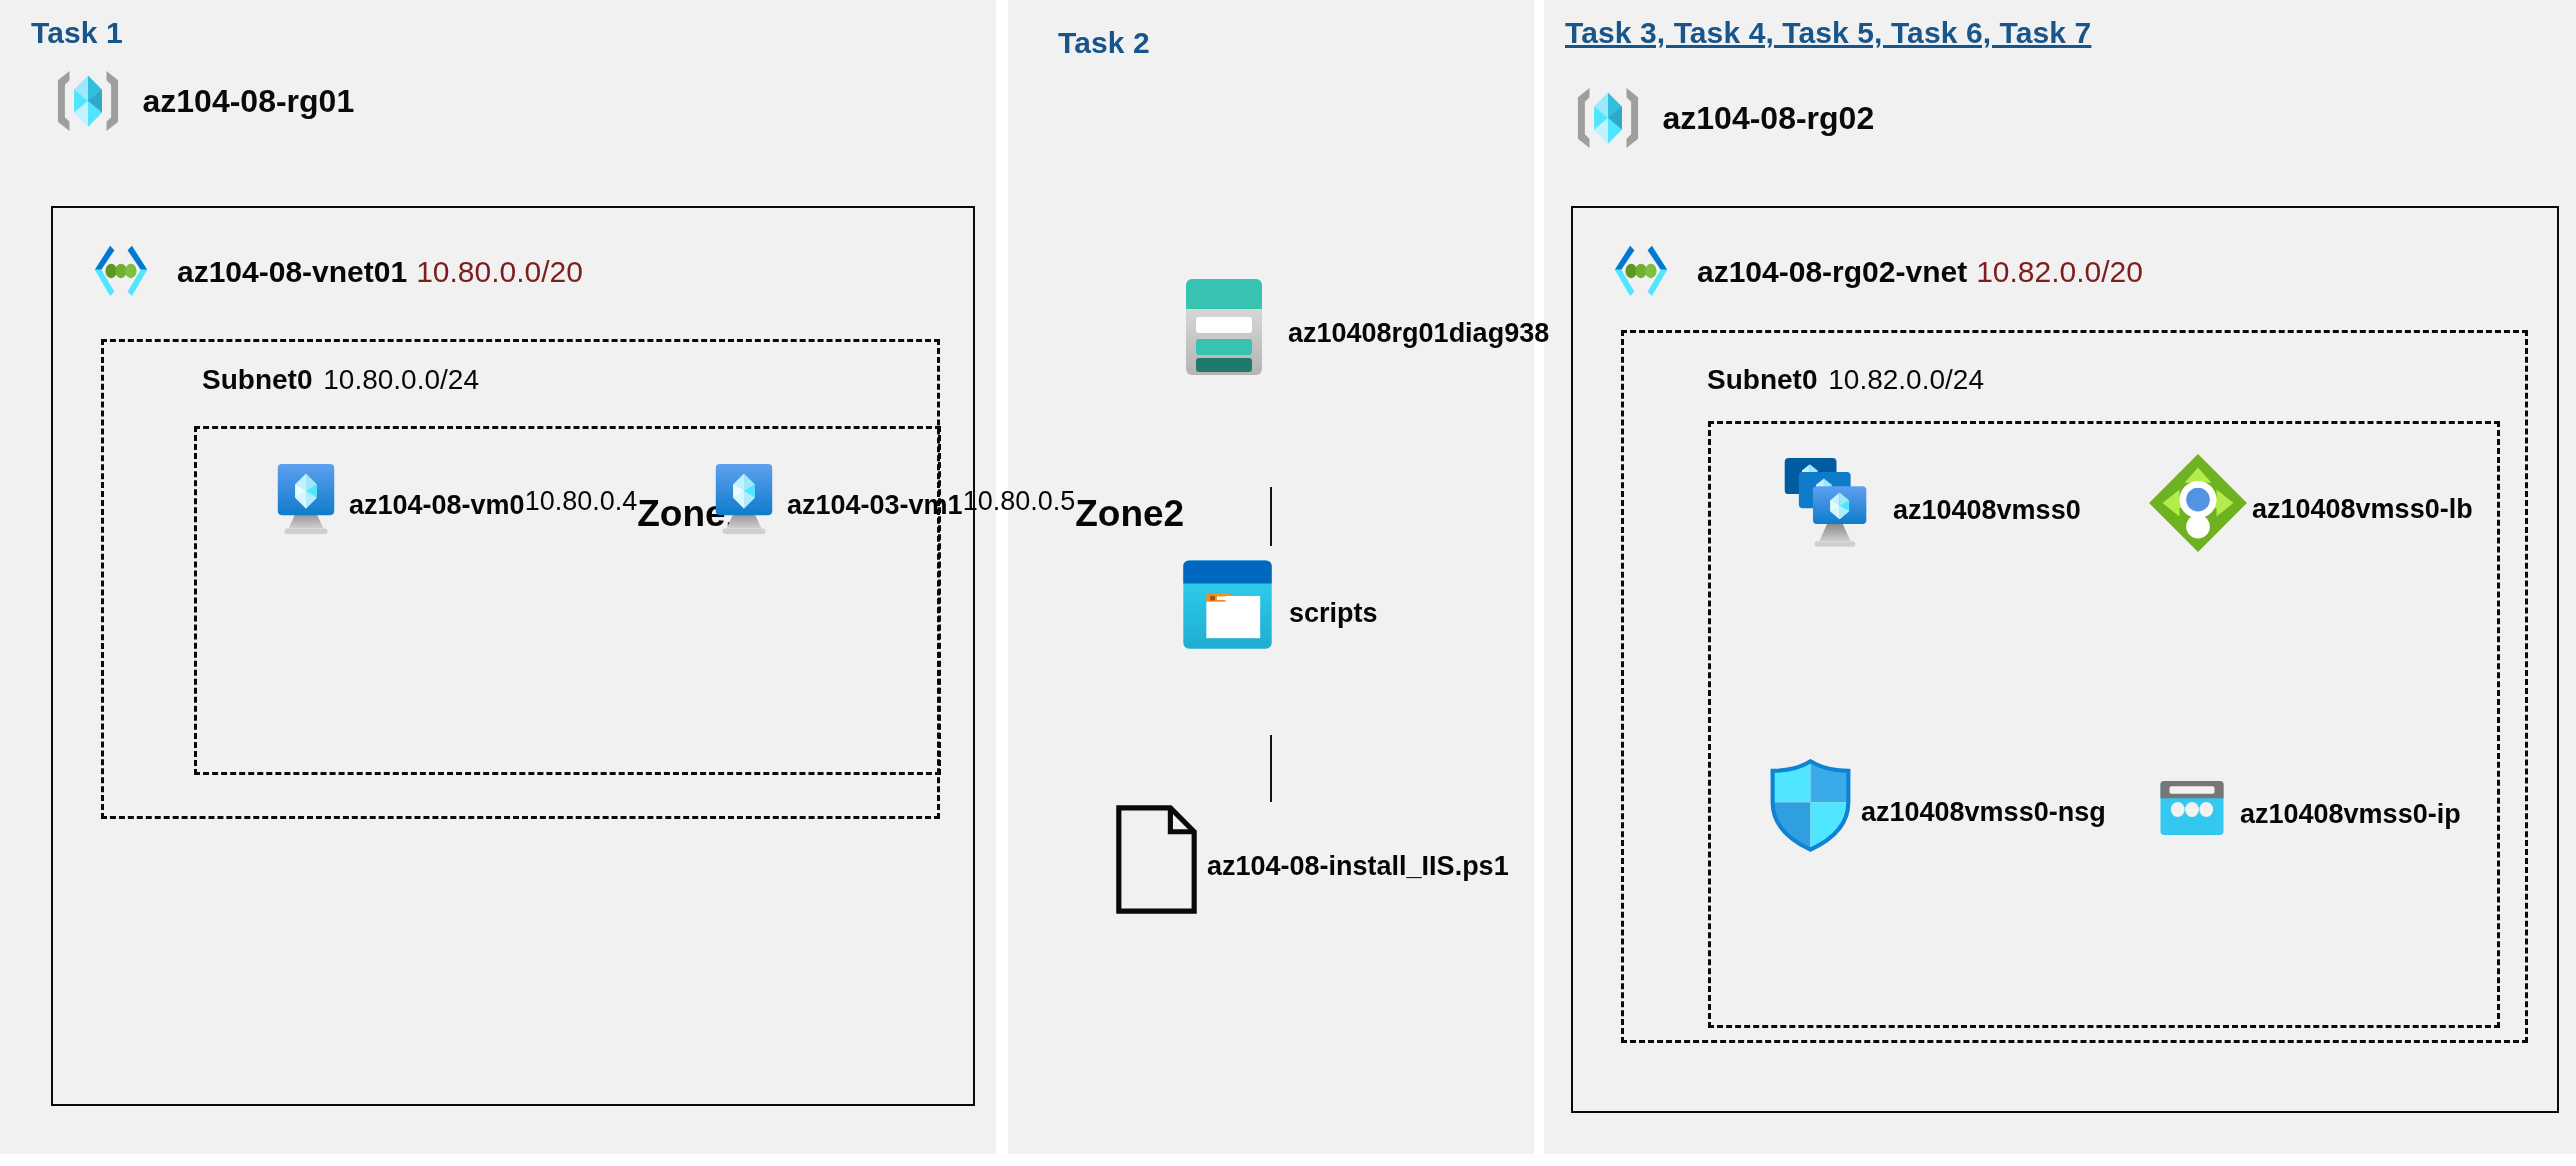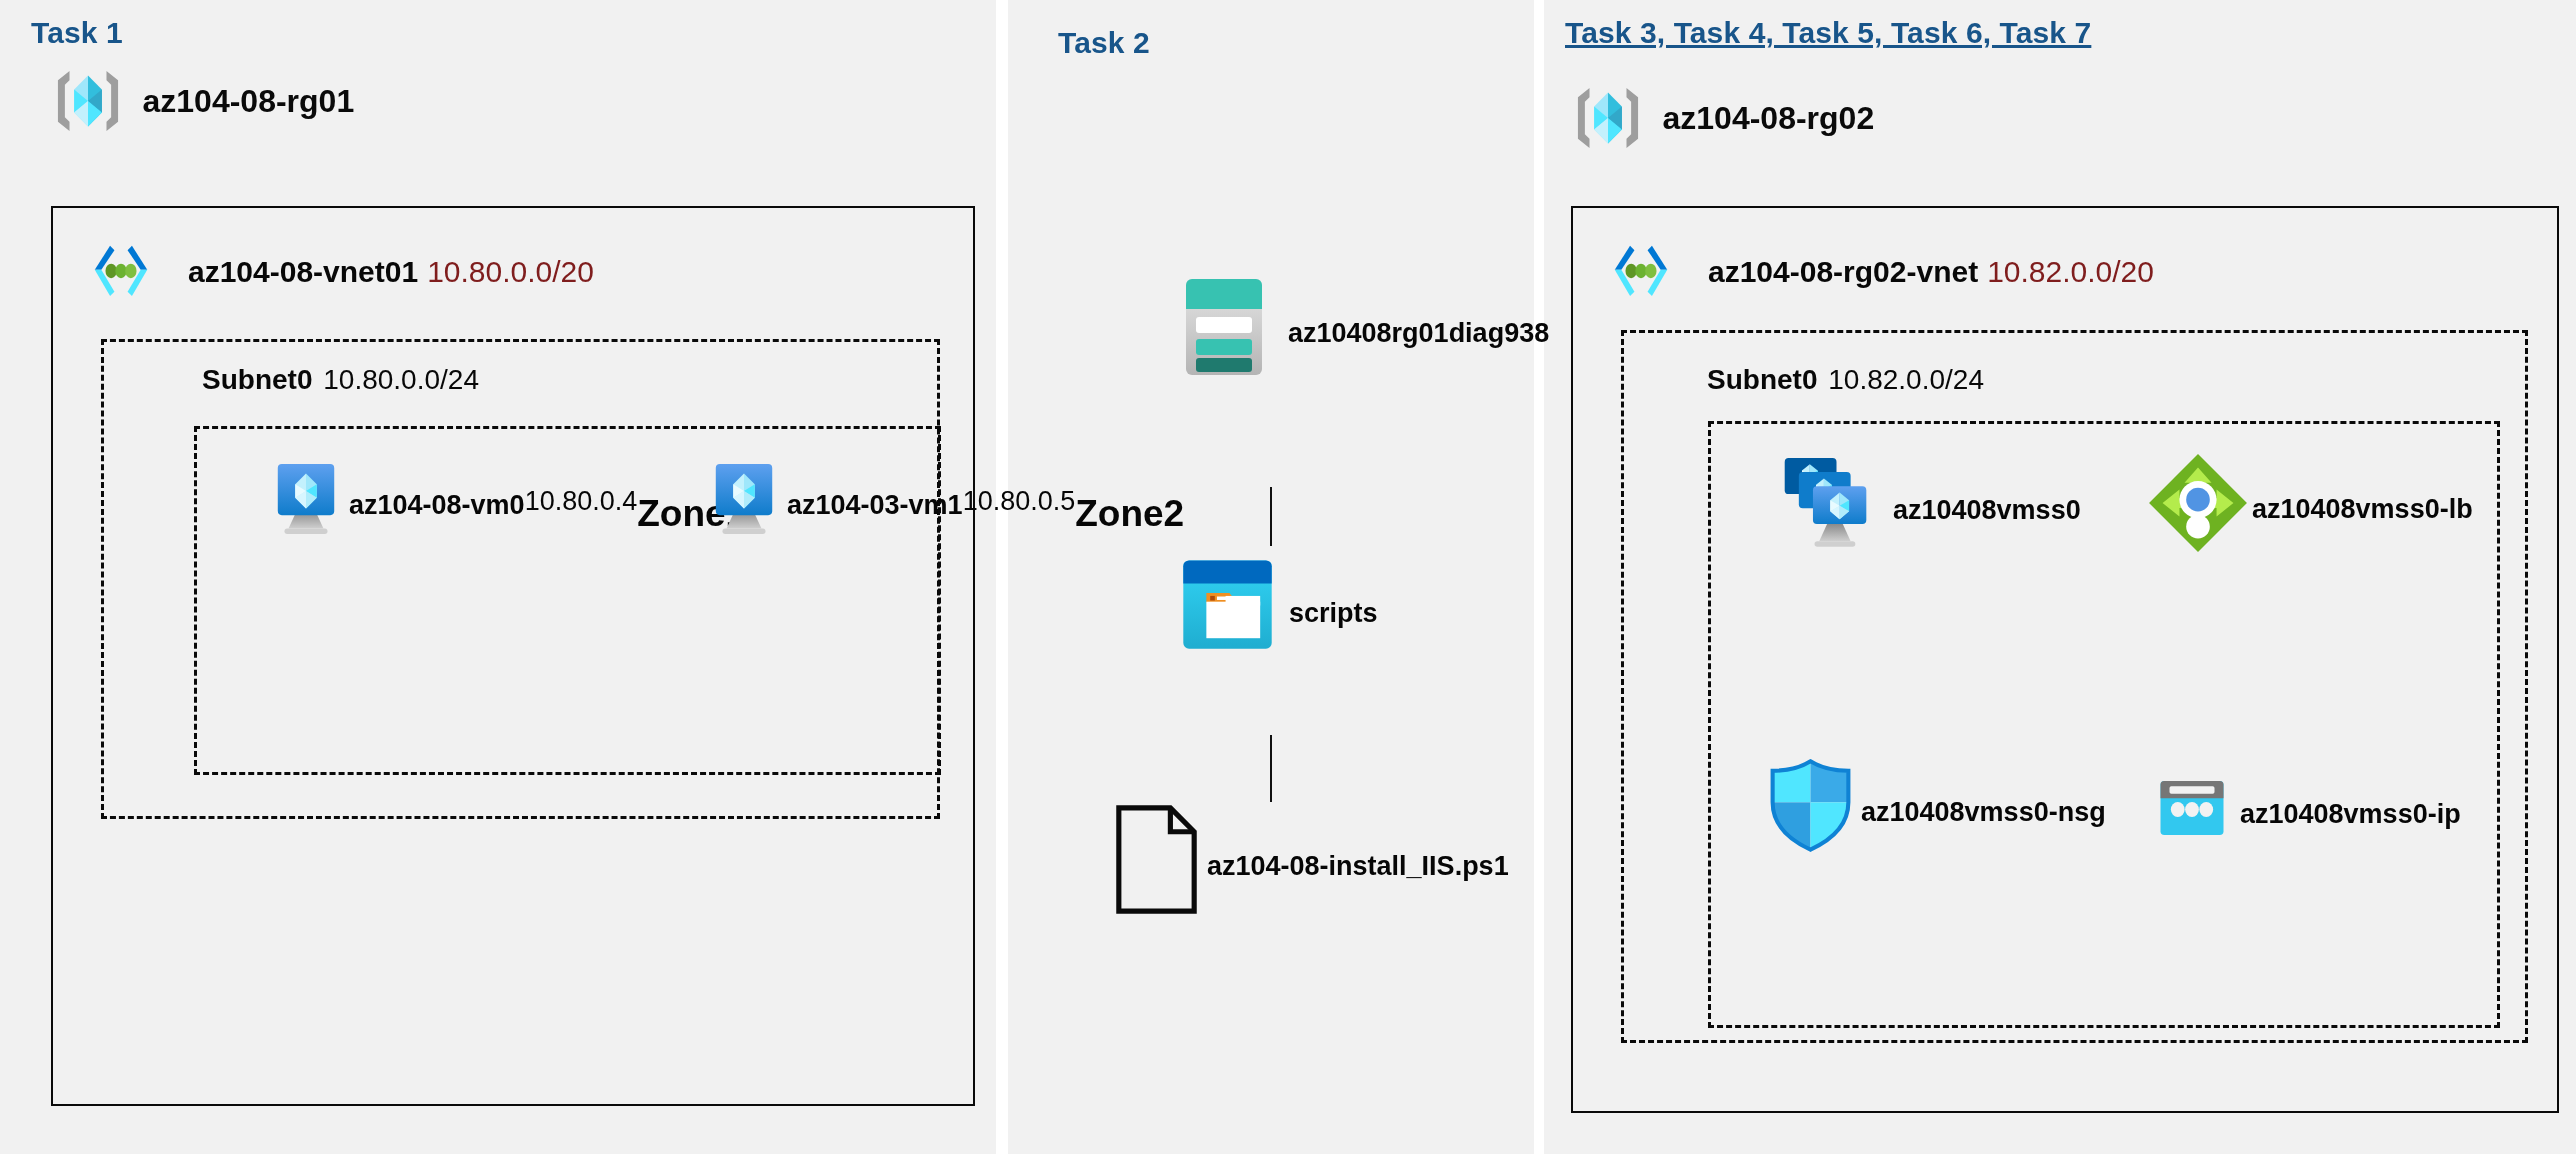--- a/index.html
+++ b/index.html
@@ -13,21 +13,21 @@
     position:absolute;color:#18558a;font-weight:bold;white-space:nowrap;
     font-size:30px;letter-spacing:0.1px;
   }
   .rg-row{position:absolute;display:flex;align-items:center;}
   .rg-label{
     font-size:32px;font-weight:bold;color:#0a0a0a;margin-left:17.5px;white-space:nowrap;
   }
   .solidbox{position:absolute;border:2.7px solid #0a0a0a;box-sizing:border-box;}
   .dashbox{position:absolute;border:3.4px dashed #0a0a0a;box-sizing:border-box;}
   .vnet-row{position:absolute;display:flex;align-items:center;}
-  .vnet-name{font-size:30px;font-weight:bold;color:#080808;margin-left:32px;white-space:nowrap;}
+  .vnet-name{font-size:30px;font-weight:bold;color:#080808;margin-left:21px;white-space:nowrap;}
   .vnet-cidr{font-size:30px;font-weight:normal;color:#7f1d1d;margin-left:9px;white-space:nowrap;}
   .subnet-row{position:absolute;display:flex;align-items:baseline;white-space:nowrap;}
   .subnet-name{font-size:28px;font-weight:bold;color:#080808;}
   .subnet-cidr{font-size:28px;font-weight:normal;color:#080808;margin-left:10.8px;}
   .node{position:absolute;display:flex;flex-direction:row;align-items:center;}
   .node-label{font-size:27px;font-weight:bold;color:#060606;white-space:nowrap;text-align:center;margin-top:13.5px;line-height:1.15;}
   .node-sub{font-size:27px;font-weight:normal;color:#060606;white-space:nowrap;text-align:center;margin-top:5.4px;}
   .node-zone{font-size:37px;font-weight:bold;color:#060606;white-space:nowrap;text-align:center;margin-top:30px;}
   .conn{position:absolute;background:#111111;width:2px;}
   svg{display:block;overflow:visible;}

